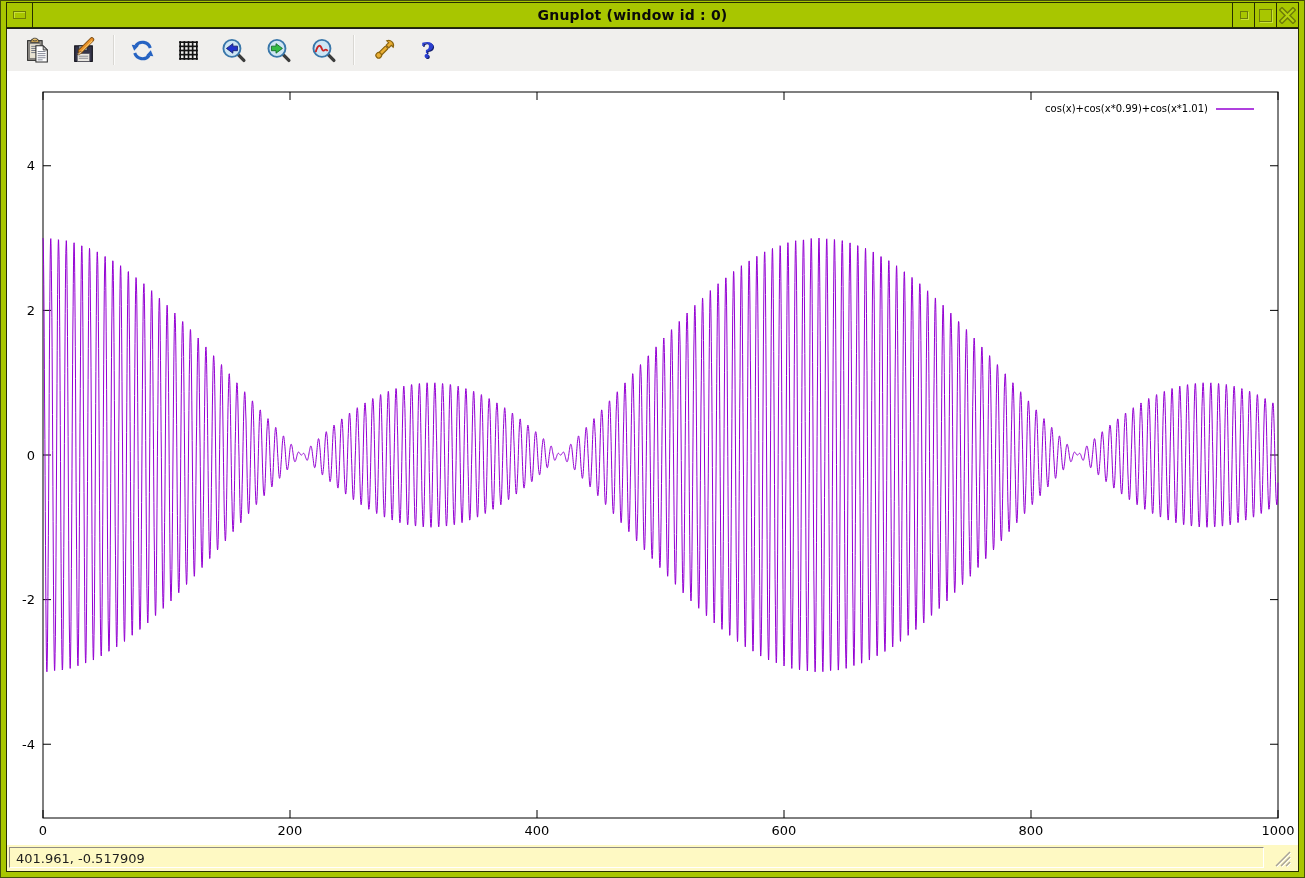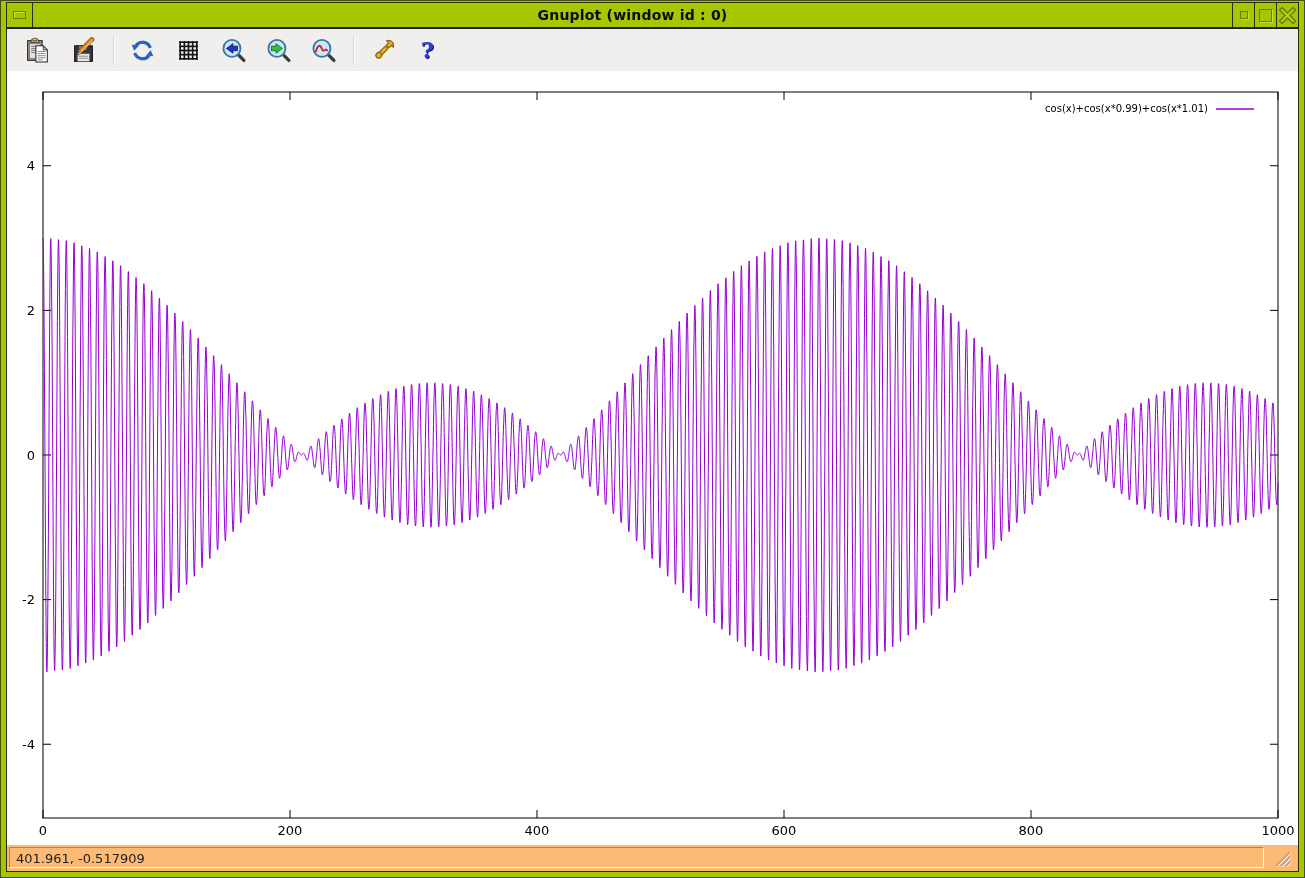--- a/index.html
+++ b/index.html
@@ -39,21 +39,21 @@
   .ml15{margin-left:15px}.ml12{margin-left:12px}.ml16{margin-left:16px}.ml13{margin-left:13px}.ml14{margin-left:14px}
   
   .plot-panel{position:relative;height:774px;background:#ffffff;flex:none;overflow:hidden;}
   .plot-panel svg.main{position:absolute;left:0;top:0;}
   .legend{
     position:absolute;top:29px;right:44px;height:17px;
     display:flex;align-items:center;gap:8px;
   }
   .legend-label{font-size:10px;color:#000;white-space:nowrap;}
   
-  .statusbar{position:relative;height:26px;background:#fdba74;flex:none;padding-left:10px;}
+  .statusbar{position:relative;height:26px;background:#fef9c3;flex:none;padding-left:10px;}
   .coords{
     position:absolute;left:2px;top:2px;bottom:3px;right:34px;
     border:1px solid;border-color:#8f8c85 #ffffff #ffffff #8f8c85;
     font-size:13px;color:#1e1e1e;padding:2px 0 0 6px;line-height:17px;white-space:nowrap;overflow:hidden;
   }
   .grip{position:absolute;right:6px;bottom:3px;}
 </style>
 </head>
 <body>
 

